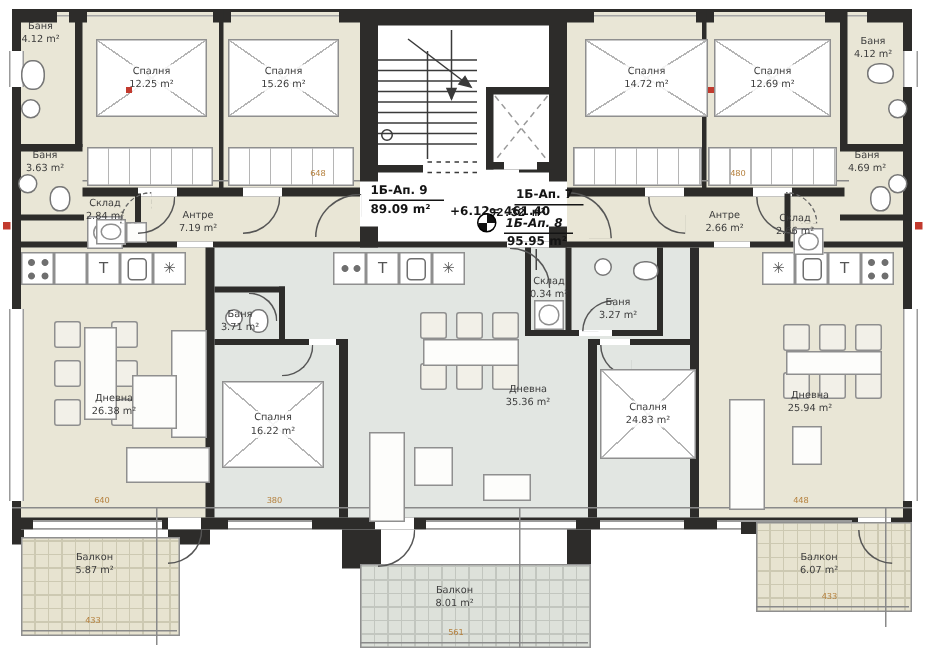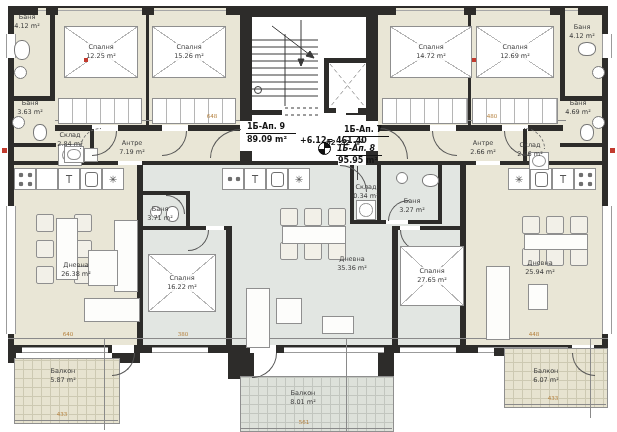--- a/index.html
+++ b/index.html
@@ -212,21 +212,21 @@
   </div>
   <div class="bed" style="left:148px;top:254px;width:66px;height:56px;">
     <div class="rl in">
         <span>Спалня</span>
         <span>16.22 m²</span>
       </div>
   </div>
   <div class="bed" style="left:400px;top:246px;width:62px;height:58px;">
     <div class="rl in">
         <span>Спалня</span>
-        <span>27.65 m²</span>
+        <span>24.83 m²</span>
       </div>
   </div>
 
   <div class="ward" style="left:58px;top:98px;width:82px;height:24px;"></div>
   <div class="ward" style="left:152px;top:98px;width:82px;height:24px;"></div>
   <div class="ward" style="left:382px;top:98px;width:84px;height:24px;"></div>
   <div class="ward" style="left:472px;top:98px;width:84px;height:24px;"></div>
 
   <div class="chair" style="left:36px;top:214px;"></div>
   <div class="chair" style="left:74px;top:214px;"></div>

